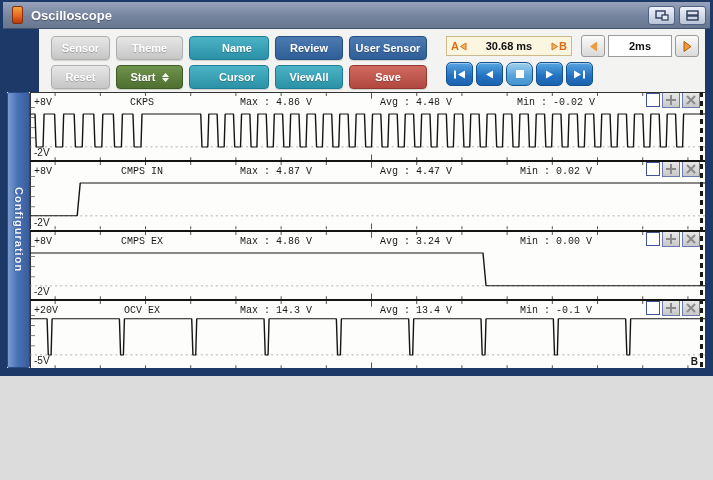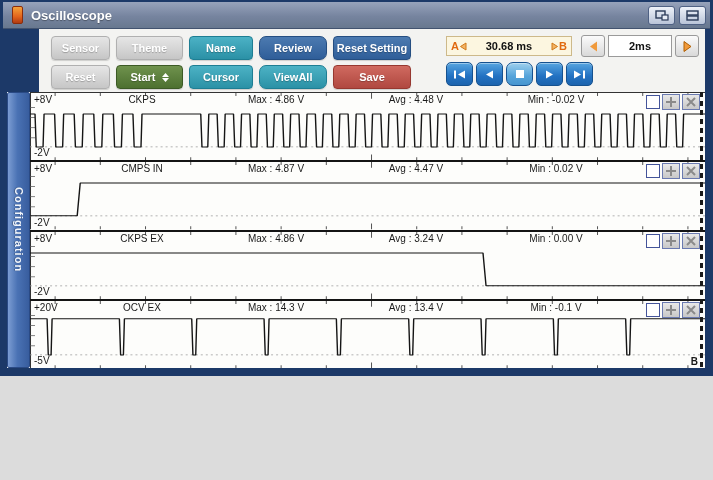--- a/index.html
+++ b/index.html
@@ -18,21 +18,21 @@
     background:linear-gradient(#eef2f9,#b9c4d8);border:1px solid #4f6184;
     display:flex;align-items:center;justify-content:center;}
   
   .toolbar{position:absolute;top:29px;left:7px;right:8px;height:63px;background:#f3f3f1;
     border-bottom:1px solid #9a9a9a;margin-left:32px;}
   .btn-rows{position:absolute;left:12px;top:7px;display:flex;flex-direction:column;gap:5px;}
   .btn-row{display:flex;gap:6px;}
   .tbtn{height:22px;border-radius:4px;color:#ffffff;font-weight:bold;font-size:11px;
     display:flex;align-items:center;justify-content:center;cursor:pointer;
     text-shadow:0 1px 1px rgba(0,0,0,.25);box-shadow:0 1px 1px rgba(0,0,0,.15);}
-  .w1{width:57px;}.w2{width:65px;}.w3{width:62px;}.w4{width:66px;border-radius:7px;}.w5{width:76px;}
+  .w1{width:57px;}.w2{width:65px;}.w3{width:62px;padding-left:16px;}.w4{width:66px;}.w5{width:76px;}
   .v-gray {background:linear-gradient(#e6e6e6,#c6c6c6);border:1px solid #b0b0b0;}
   .v-teal {background:linear-gradient(#4cb2c5,#2b91a6);border:1px solid #1e7e93;}
   .v-blue {background:linear-gradient(#4c7ab0,#2f5e99);border:1px solid #254e81;}
   .v-green{background:linear-gradient(#6f924d,#4d7030);border:1px solid #3c5a25;}
   .v-red  {background:linear-gradient(#d06a60,#b04840);border:1px solid #963830;}
   .spin-icon{display:inline-flex;flex-direction:column;margin-left:6px;gap:1px;}
   
   .right-controls{position:absolute;right:6px;top:6px;display:flex;flex-direction:column;gap:5px;}
   .rc-row1{display:flex;align-items:center;gap:9px;}
   .ab-box{width:126px;height:20px;background:#fcf6e0;border:1px solid #cdb98a;
@@ -53,22 +53,22 @@
   
   .main{position:absolute;top:92px;left:7px;right:8px;bottom:8px;display:flex;background:#fdfdfb;}
   .side-tab{width:21px;background:linear-gradient(90deg,#7b9cd2,#4a72b4 45%,#385d9e);
     border:1px solid #2a4a85;border-radius:2px;display:flex;align-items:center;justify-content:center;cursor:pointer;}
   .side-tab span{writing-mode:vertical-rl;color:#f2f6fc;font-weight:bold;font-size:11px;
     letter-spacing:1px;text-shadow:0 1px 1px rgba(0,0,0,.3);}
   .channels{flex:1;position:relative;display:flex;flex-direction:column;}
   .channel{flex:1;position:relative;background:#fdfdfb;border-top:2px solid #141414;overflow:hidden;}
   .channel:first-child{border-top:1px solid #333;}
   .wave-svg{position:absolute;left:0;top:0;width:100%;height:100%;}
-  .ch-header{position:absolute;left:0;right:0;top:1px;height:14px;display:flex;align-items:flex-start;
-    font-size:10px;color:#1a1a1a;}
+  .ch-header{position:absolute;left:0;right:0;top:1px;height:14px;display:flex;align-items:flex-end;
+    font-size:10px;color:#1a1a1a;font-family:Liberation Mono, monospace;}
   .vtop{width:44px;padding-left:4px;}
   .chname{width:128px;text-align:center;}
   .stat{flex:1;text-align:center;}
   .ctrls{width:74px;display:flex;align-items:center;justify-content:flex-end;gap:2px;padding-right:5px;}
   .chk{width:12px;height:12px;background:#ffffff;border:1px solid #44549a;cursor:pointer;}
   .mini-btn{width:16px;height:14px;background:linear-gradient(#e8e8e8,#c8c8c8);
     border:1px solid #6a7ab0;display:flex;align-items:center;justify-content:center;cursor:pointer;}
   .vbot{position:absolute;left:4px;bottom:2px;font-size:10px;color:#1a1a1a;}
   .b-cursor{position:absolute;top:0;bottom:0;right:2px;width:3px;
     background:repeating-linear-gradient(180deg,#1a1a1a 0 5px,rgba(0,0,0,0) 5px 9px);}
@@ -106,21 +106,21 @@
         <div class="tbtn v-gray w2">
             <span>Theme</span>
           </div>
         <div class="tbtn v-teal w3">
             <span>Name</span>
           </div>
         <div class="tbtn v-blue w4">
             <span>Review</span>
           </div>
         <div class="tbtn v-blue w5">
-            <span>Reset Setting</span>
+            <span>User Sensor</span>
           </div>
       </div>
       <div class="btn-row">
         <div class="tbtn v-gray w1">
             <span>Reset</span>
           </div>
         <div class="tbtn v-green w2">
           <span>Start</span>
           <span class="spin-icon">
             <svg width="7" height="4">
@@ -369,21 +369,21 @@
             <line x1="655" y1="93" x2="655" y2="89" stroke="#555" stroke-width="1"></line>
             <line x1="0" y1="20" x2="5" y2="20" stroke="#555" stroke-width="1"></line>
             <line x1="0" y1="34" x2="5" y2="34" stroke="#555" stroke-width="1"></line>
             <line x1="0" y1="48" x2="5" y2="48" stroke="#555" stroke-width="1"></line>
             <line x1="0" y1="62" x2="5" y2="62" stroke="#555" stroke-width="1"></line>
             <line x1="0" y1="74.4" x2="672" y2="74.4" stroke="#9a9a9a" stroke-width="1" stroke-dasharray="2 3"></line>
             <path d="M0,29.2 L451,29.2 L454,74.4 L672,74.4" fill="none" stroke="#151515" stroke-width="1.4" stroke-linejoin="round"></path>
           </svg>
         <div class="ch-header">
           <span class="vtop">+8V</span>
-          <span class="chname">CKPS EX</span>
+          <span class="chname">CMPS EX</span>
           <span class="stat">Max : 4.86 V</span>
           <span class="stat">Avg : 3.24 V</span>
           <span class="stat">Min : 0.00 V</span>
           <span class="ctrls">
             <span class="chk"></span>
             <span class="mini-btn">
               <svg width="10" height="10">
                   <path d="M4 0h2v4h4v2H6v4H4V6H0V4h4z" fill="#8a8a8a"></path>
                 </svg>
             </span>

